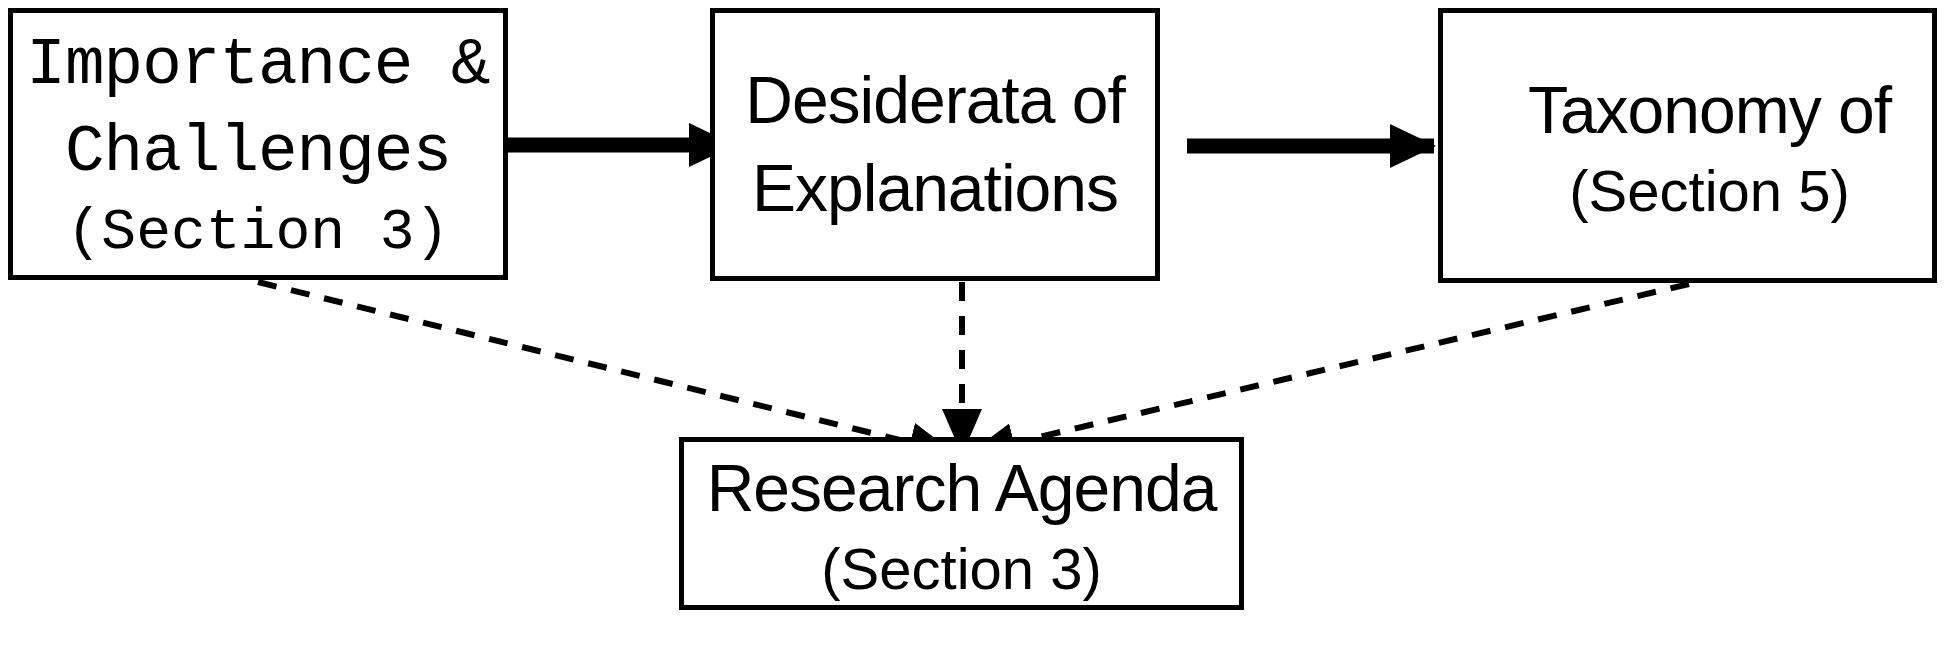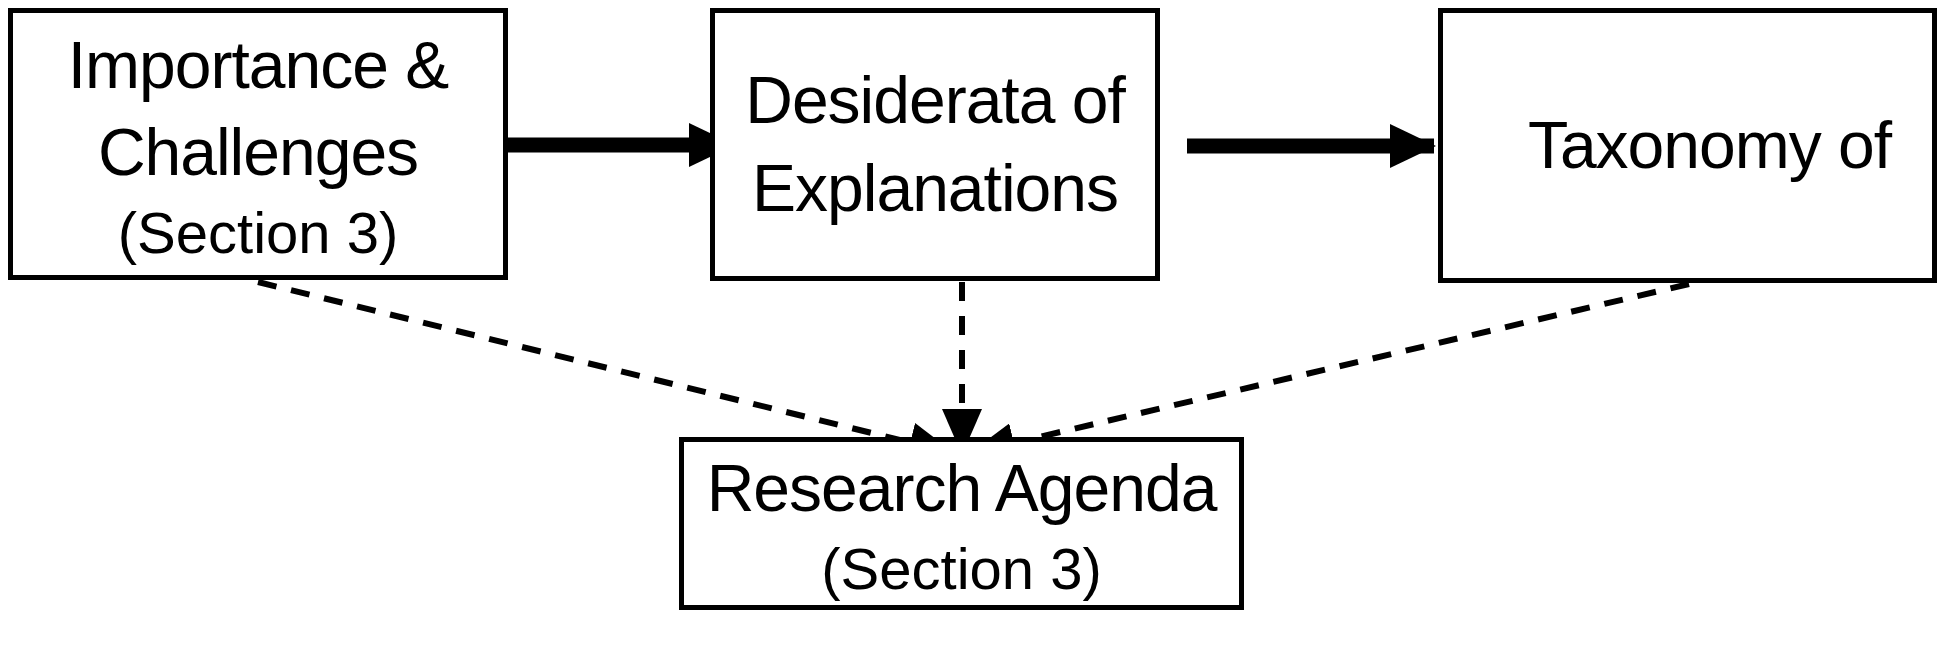--- a/index.html
+++ b/index.html
@@ -40,21 +40,21 @@
     line-height: 1.32;
     white-space: nowrap;
     letter-spacing: -1px;
   }
   .node .subtitle {
     font-size: 58px;
     line-height: 1.15;
     margin-top: 4px;
     white-space: nowrap;
   }
-  #node-importance { left: 8px;    top: 8px;   width: 500px; height: 272px; }
+  #node-importance { left: 8px;    top: 8px;   width: 500px; height: 272px; font-family: Liberation Mono, monospace; }
   #node-desiderata { left: 710px;  top: 8px;   width: 450px; height: 273px; }
   #node-taxonomy   { left: 1438px; top: 8px;   width: 499px; height: 275px; padding-left: 44px; }
   #node-agenda     { left: 679px;  top: 437px; width: 565px; height: 173px; }
 </style>
 </head>
 <body>
 
 <div class="canvas">
 
   <svg class="arrow-layer" width="1945" height="645" viewBox="0 0 1945 645" xmlns="http://www.w3.org/2000/svg">
@@ -84,20 +84,21 @@
     <div class="subtitle">(Section 3)</div>
   </div>
 
   <div class="node" id="node-desiderata">
     <div class="title-line">Desiderata of</div>
     <div class="title-line">Explanations</div>
   </div>
 
   <div class="node" id="node-taxonomy">
     <div class="title-line">Taxonomy of</div>
+    <div class="subtitle">(Section 5)</div>
   </div>
 
   <div class="node" id="node-agenda">
     <div class="title-line">Research Agenda</div>
     <div class="subtitle">(Section 3)</div>
   </div>
 
 </div>
 
 </body></html>

